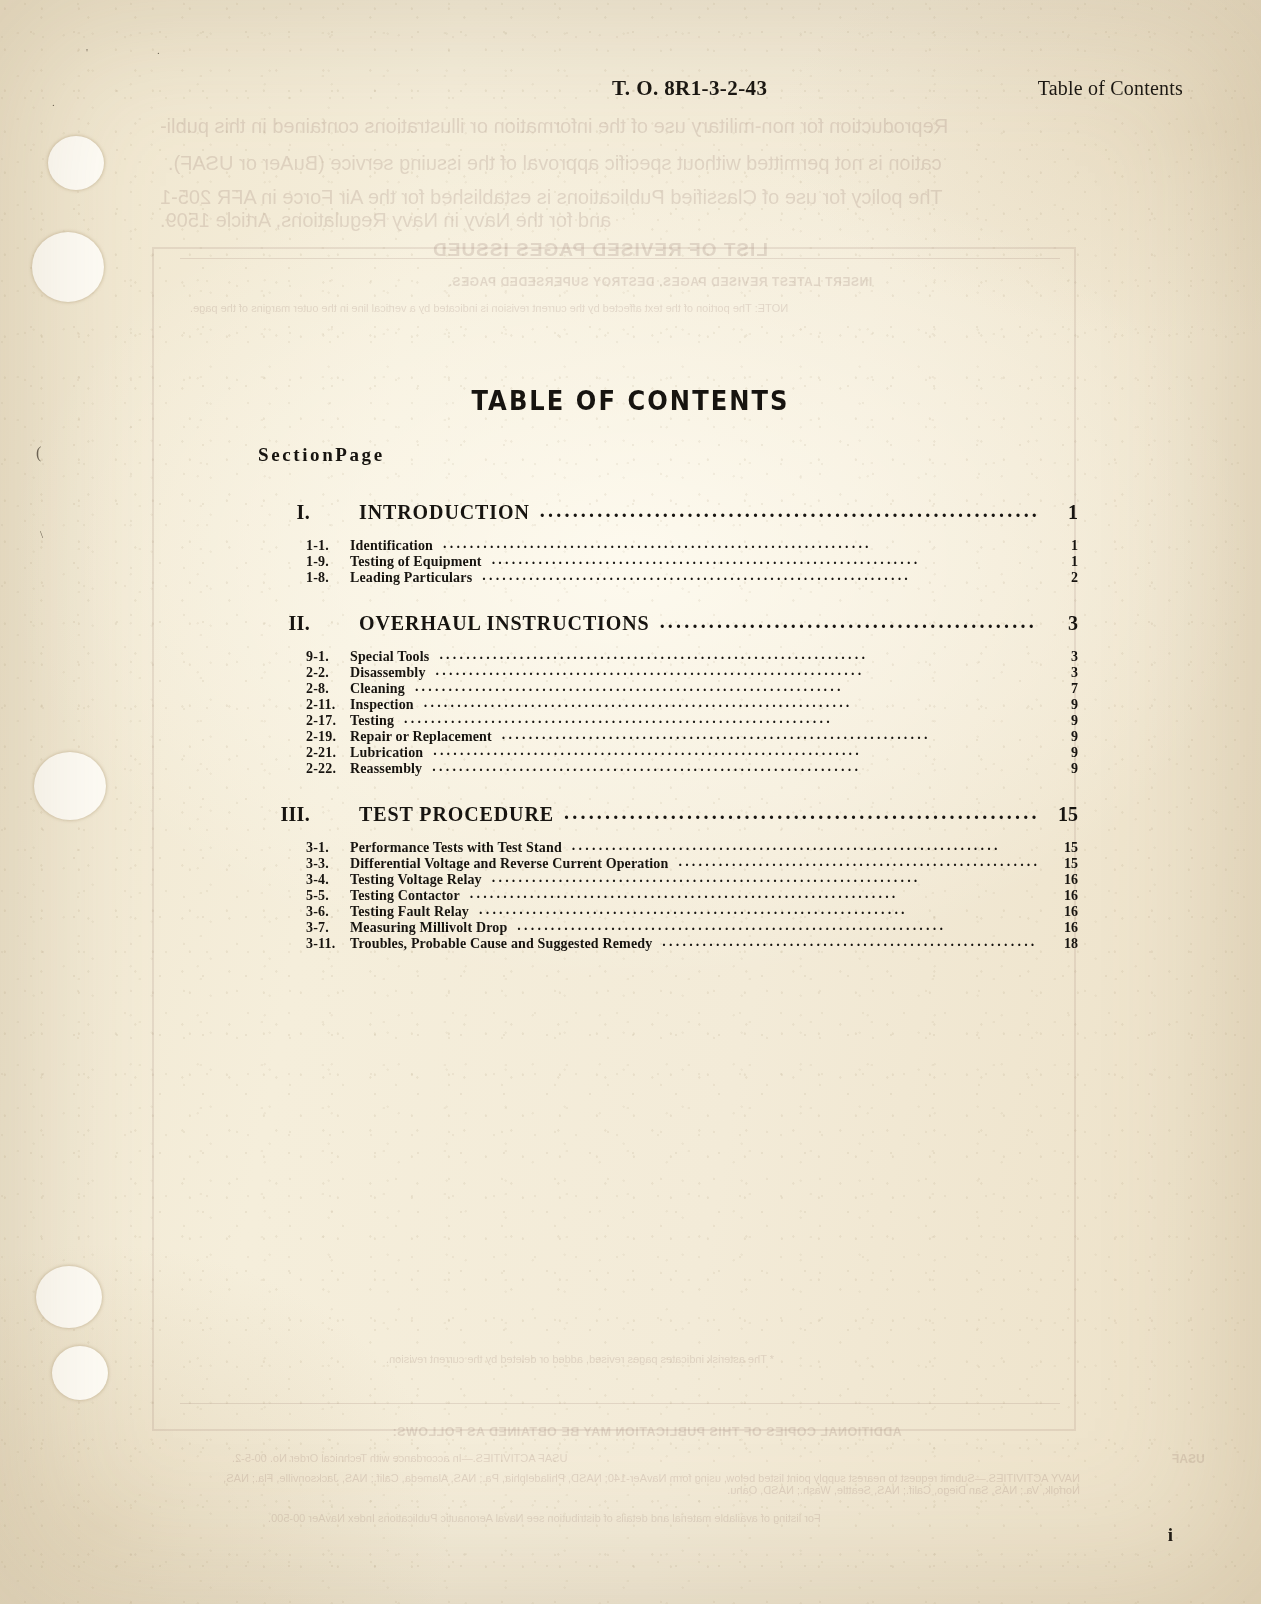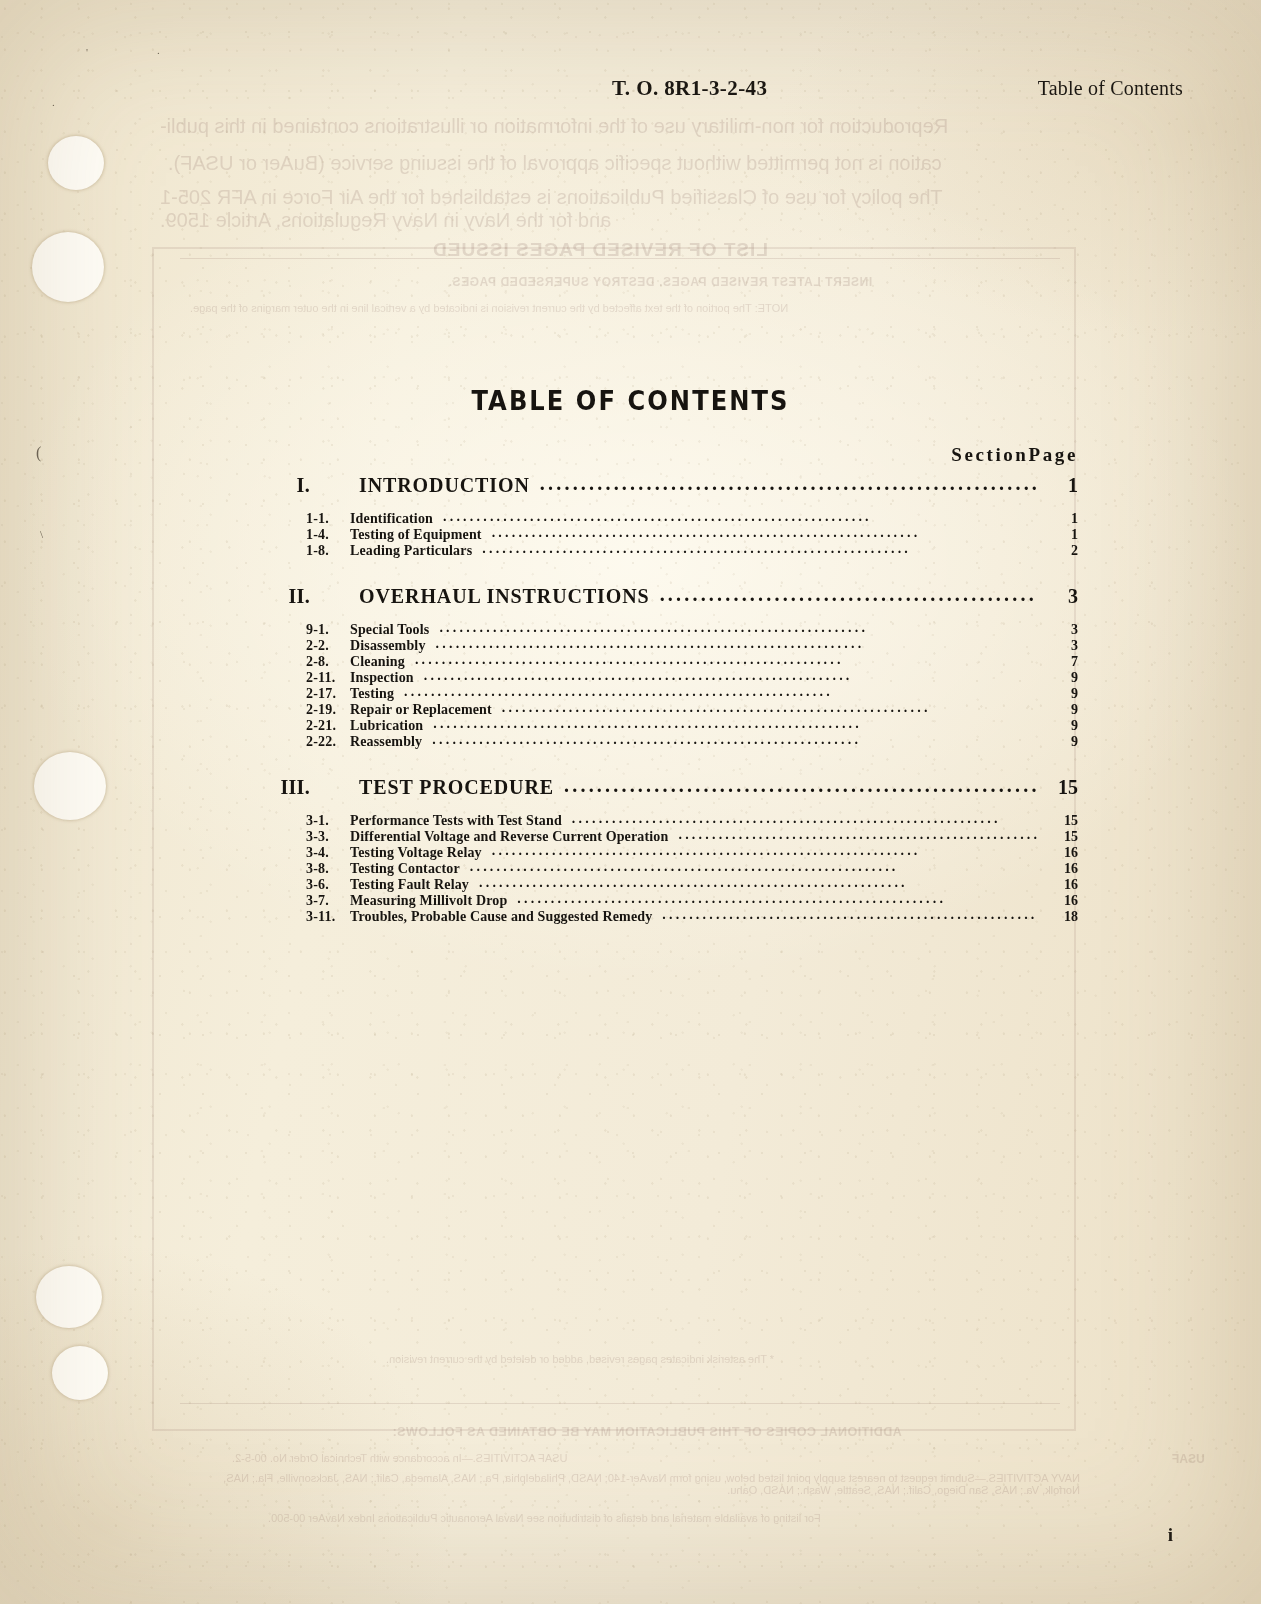--- a/index.html
+++ b/index.html
@@ -110,25 +110,25 @@
 
   
   .toc {
     position: absolute;
     top: 444px;
     left: 258px;
     width: 820px;
   }
   .colhead {
     display: flex;
-    justify-content: flex-end;
+    justify-content: flex-start;
     font-weight: bold;
     font-size: 19px;
     letter-spacing: 2.6px;
-    margin-bottom: 9px;
+    margin-bottom: 36px;
   }
   .colhead .page-h { letter-spacing: 2.6px; }
 
   .grp { margin-bottom: 2px; }
 
   .row {
     display: flex;
     align-items: baseline;
     font-weight: bold;
     line-height: 1.0;
@@ -259,21 +259,21 @@
         <span class="pg">1</span>
       </div>
       <div class="gap-sm"></div>
       <div class="row sub">
         <span class="num">1-1.</span>
         <span class="ttl">Identification</span>
         <span class="lead">................................................................</span>
         <span class="pg">1</span>
       </div>
       <div class="row sub">
-        <span class="num">1-4.</span>
+        <span class="num">1-9.</span>
         <span class="ttl">Testing of Equipment</span>
         <span class="lead">................................................................</span>
         <span class="pg">1</span>
       </div>
       <div class="row sub">
         <span class="num">1-8.</span>
         <span class="ttl">Leading Particulars</span>
         <span class="lead">................................................................</span>
         <span class="pg">2</span>
       </div>
@@ -361,21 +361,21 @@
         <span class="lead">................................................................</span>
         <span class="pg">15</span>
       </div>
       <div class="row sub">
         <span class="num">3-4.</span>
         <span class="ttl">Testing Voltage Relay</span>
         <span class="lead">................................................................</span>
         <span class="pg">16</span>
       </div>
       <div class="row sub">
-        <span class="num">3-8.</span>
+        <span class="num">5-5.</span>
         <span class="ttl">Testing Contactor</span>
         <span class="lead">................................................................</span>
         <span class="pg">16</span>
       </div>
       <div class="row sub">
         <span class="num">3-6.</span>
         <span class="ttl">Testing Fault Relay</span>
         <span class="lead">................................................................</span>
         <span class="pg">16</span>
       </div>

